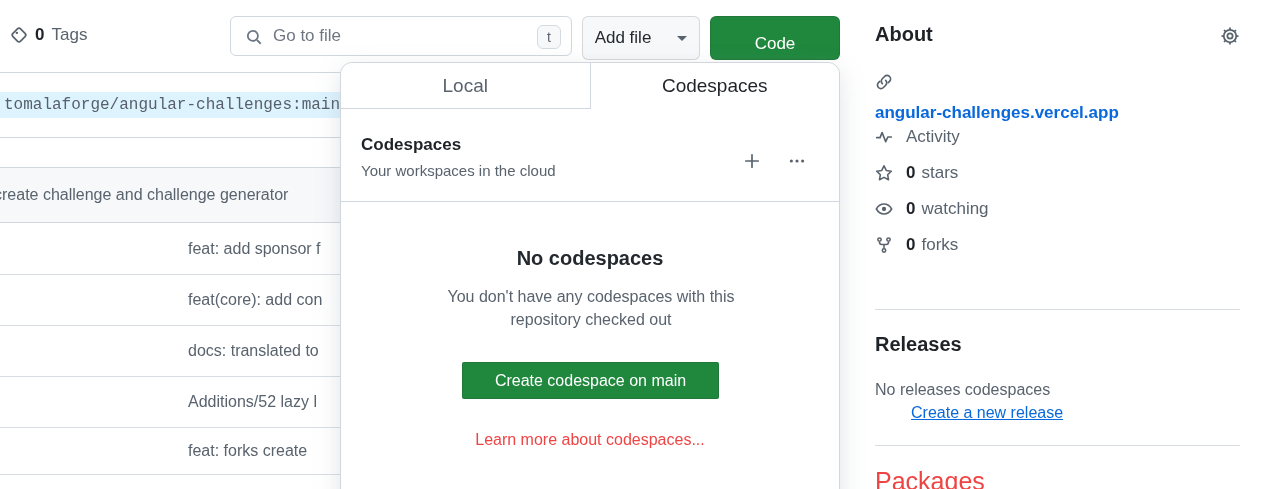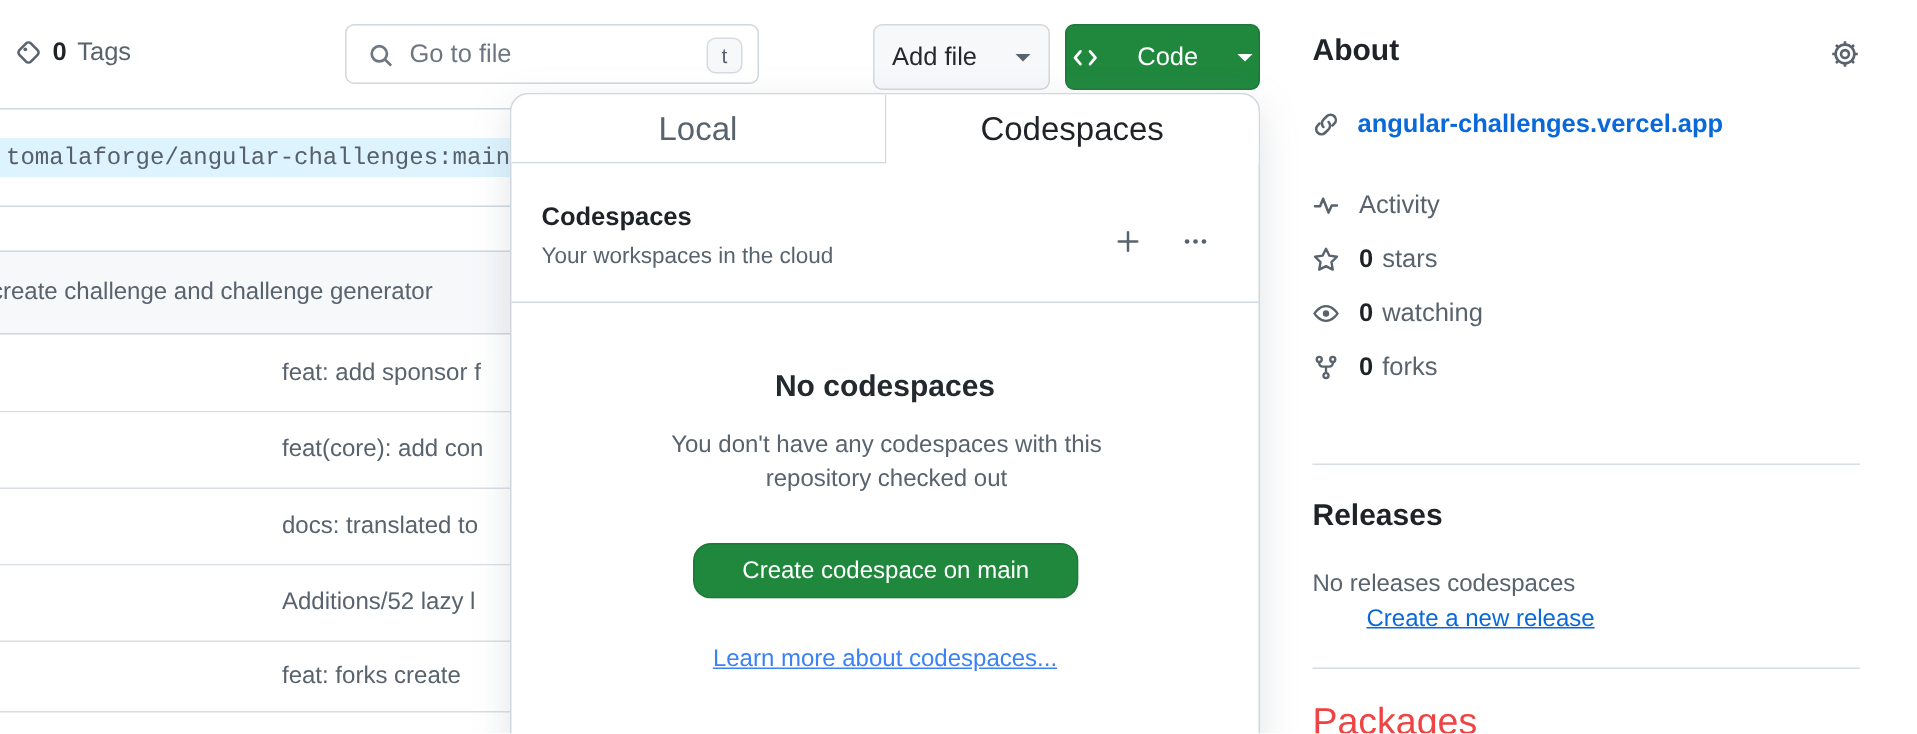--- a/index.html
+++ b/index.html
@@ -5,35 +5,35 @@
   * { margin:0; padding:0; box-sizing:border-box; }
   html,body { background:#fff; }
   body { font-family:"Liberation Sans","DejaVu Sans",sans-serif; color:#1f2328; }
   .page { position:relative; width:1278px; height:489px; background:#fff; overflow:hidden; }
 
   
   .tags-summary { position:absolute; left:10px; top:25px; display:flex; align-items:center; gap:7px; font-size:17px; }
   .tags-count { font-weight:700; color:#1f2328; }
   .tags-label { color:#59636e; }
 
-  .goto-file { position:absolute; left:230px; top:16px; width:276px; height:40px;
+  .goto-file { position:absolute; left:230px; top:16px; width:342px; height:40px;
     border:1px solid #d0d7de; border-radius:6px; background:#fff; }
   .goto-file .mag { position:absolute; left:14px; top:11px; }
   .goto-file input { position:absolute; left:42px; top:0; width:250px; height:38px; border:none; outline:none;
     font-family:inherit; font-size:17px; color:#1f2328; background:transparent; }
   .goto-file input::placeholder { color:#6e7781; opacity:1; }
   .keycap { position:absolute; right:10px; top:8px; width:24px; height:24px; border:1px solid #d6dbe1;
     background:#f6f8fa; border-radius:6px; color:#59636e; font-size:14px; display:flex; align-items:center; justify-content:center; }
 
   .btn { display:flex; align-items:center; justify-content:center; gap:26px; height:44px; border-radius:6px;
     font-size:17px; cursor:pointer; }
   .btn-addfile { position:absolute; left:582px; top:16px; width:118px; background:#f6f8fa;
     border:1px solid rgba(31,35,40,0.15); color:#24292f; }
   .btn-code { position:absolute; left:710px; top:16px; width:130px; background:#1f883d;
-    border:1px solid rgba(31,35,40,0.15); color:#fff; font-weight:500; }
+    border:1px solid rgba(31,35,40,0.15); color:#fff; font-weight:500;flex-direction:column; }
   .caret { width:0; height:0; border-left:5px solid transparent; border-right:5px solid transparent; border-top:5px solid currentColor; display:inline-block; }
   .caret-muted { color:#59636e; }
 
   
   .branch-banner { position:absolute; left:0; top:72px; width:840px; height:66px; background:#fff;
     border-top:1px solid #d0d7de; border-bottom:1px solid #d0d7de; display:flex; align-items:center; z-index:1; }
   .code-pill { margin-left:-6px; font-family:"Liberation Mono","DejaVu Sans Mono",monospace; font-size:16px;
     color:#57606a; background:#ddf4ff; border-radius:6px; padding:4px 10px; white-space:nowrap; }
   .banner-suffix { margin-left:8px; font-family:"Liberation Mono","DejaVu Sans Mono",monospace; font-size:16px; color:#1f2328; }
 
@@ -43,43 +43,43 @@
 
   .file-rows { position:absolute; left:0; top:224px; width:840px; z-index:1; }
   .file-row { height:51px; border-bottom:1px solid #d8dee4; display:flex; align-items:center; background:#fff; }
   .file-row:last-child { height:47px; }
   .file-row .msg { margin-left:188px; font-size:16px; color:#59636e; white-space:nowrap; }
 
   
   .code-panel { position:absolute; left:340px; top:62px; width:500px; height:470px; background:#fff;
     border:1px solid #d0d7de; border-radius:12px; box-shadow:0 8px 24px rgba(140,149,159,0.25); z-index:10; }
   .tabs { display:flex; height:46px; }
-  .tab { flex:1; display:flex; align-items:center; justify-content:center; font-size:22px; cursor:pointer; }
+  .tab { flex:1; display:flex; align-items:center; justify-content:center; font-size:19px; cursor:pointer; }
   .tab-local { color:#59636e; border-bottom:1px solid #d0d7de; border-right:1px solid #d0d7de; border-top-left-radius:12px; background:#fff; }
   .tab-codespaces { color:#1f2328; background:#fff; border-top-right-radius:12px; }
 
   .panel-head-title { position:absolute; left:20px; top:72px; font-size:17px; font-weight:700; color:#1f2328; }
   .panel-head-sub { position:absolute; left:20px; top:99px; font-size:15px; color:#59636e; }
   .icon-btn { position:absolute; top:85px; width:26px; height:26px; display:flex; align-items:center; justify-content:center; cursor:pointer; color:#59636e; }
   .icon-btn.plus { left:398px; }
   .icon-btn.kebab { left:443px; }
   .panel-divider { position:absolute; left:0; top:138px; width:100%; height:0; border-top:1px solid #d0d7de; }
 
   .empty-title { position:absolute; left:0; top:184px; width:100%; text-align:center; font-size:20px; font-weight:700; color:#24292f; }
   .empty-desc { position:absolute; left:80px; top:222px; width:340px; text-align:center; font-size:16px; line-height:1.45; color:#59636e; }
   .create-btn { position:absolute; left:121px; top:299px; width:257px; height:37px; background:#1f883d; color:#fff;
-    border:1px solid rgba(31,35,40,0.15); border-radius:12px; font-size:16px; font-family:inherit; cursor:pointer; }
+    border:1px solid rgba(31,35,40,0.15); border-radius:2px; font-size:16px; font-family:inherit; cursor:pointer; }
   .learn-link { position:absolute; left:0; top:368px; width:100%; text-align:center; font-size:16px; }
-  .learn-link a { color:#3b82f6; text-decoration:underline; cursor:pointer; }
+  .learn-link a { color:#ef4444; cursor:pointer; }
 
   
   .sidebar { position:absolute; left:872px; top:0; width:372px; z-index:1; }
   .about-title { position:absolute; left:3px; top:23px; font-size:20px; font-weight:700; color:#1f2328; }
   .gear-btn { position:absolute; left:348px; top:26px; cursor:pointer; color:#59636e; }
-  .website-row { position:absolute; left:3px; top:73px; display:flex; align-items:center; gap:12px; }
+  .website-row { position:absolute; left:3px; top:73px; display:flex; gap:12px;flex-direction:column; }
   .website-row a { color:#0969da; font-weight:700; font-size:17px; text-decoration:none; cursor:pointer; }
   .meta-list { position:absolute; left:3px; top:119px; }
   .meta-item { display:flex; align-items:center; gap:13px; height:36px; color:#59636e; font-size:17px; cursor:pointer; }
   .meta-item .cnt { font-weight:700; color:#1f2328; margin-right:-7px; }
   .side-divider { position:absolute; left:3px; width:365px; border-top:1px solid #d8dee4; }
   .releases-title { position:absolute; left:3px; top:333px; font-size:20px; font-weight:700; color:#1f2328; }
   .releases-empty { position:absolute; left:3px; top:381px; font-size:16px; color:#59636e; }
   .release-link { position:absolute; left:3px; top:404px; font-size:16px; color:#0969da; text-decoration:underline; cursor:pointer;margin-left:36px; }
   .packages-title { position:absolute; left:3px; top:467px; font-size:25px; font-weight:400; color:#ef4444; }
 

